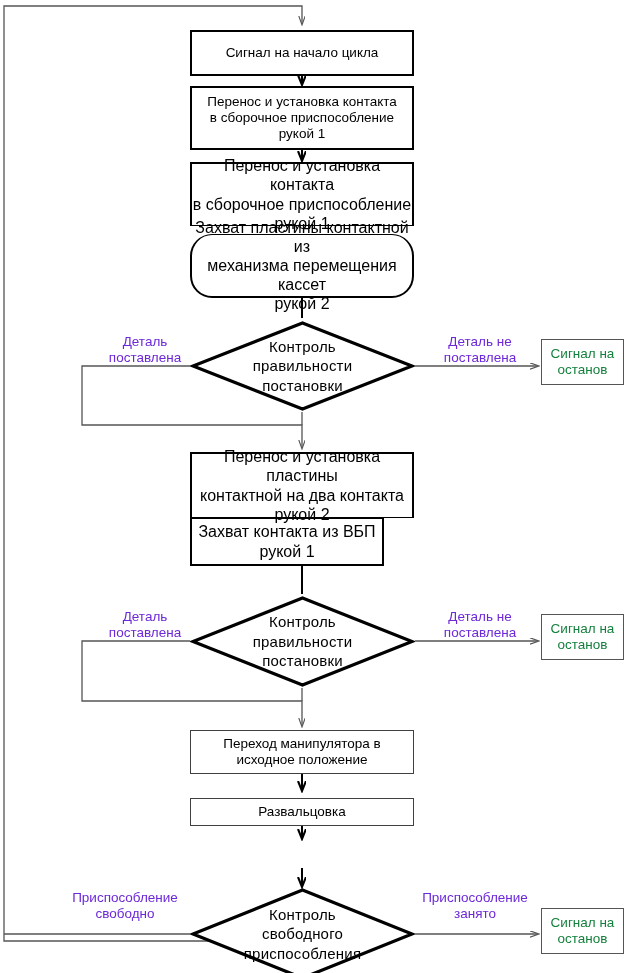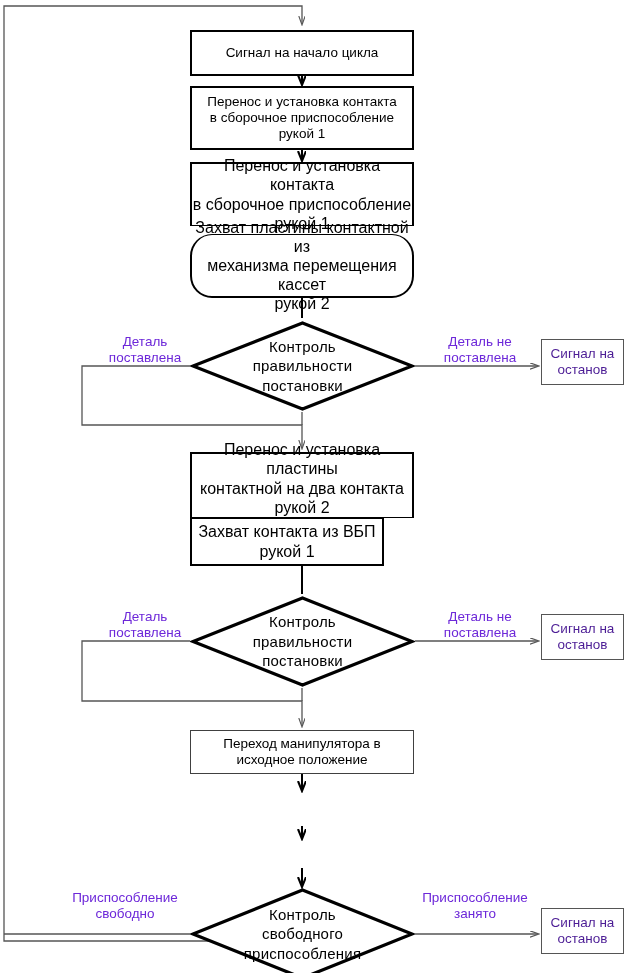--- a/index.html
+++ b/index.html
@@ -51,21 +51,21 @@
     border-bottom: 1px solid #000000;
   }
   .proc-split-bot {
     border: 2px solid #000000;
     border-top: 1px solid #000000;
   }
   .term {
     border: 1px solid #555555;
     background: #ffffff;
     font-size: 13.5px;
-    color: #4c1d95;
+    color: #15803d;
     padding: 2px 3px;
   }
   .diamond-wrap {
     position: absolute;
   }
   .diamond-wrap svg {
     position: absolute;
     left: 0;
     top: 0;
   }
@@ -208,21 +208,21 @@
     <span>Сигнал на
 останов</span>
   </div>
 
   <div class="edge-label" style="left:90px; top:334px; width:110px;">Деталь
 поставлена</div>
 
   <div class="edge-label" style="left:424px; top:334px; width:112px;">Деталь не
 поставлена</div>
 
-  <div class="node proc-split-top" style="left:190px; top:452px; width:224px; height:66px; white-space:pre-line;align-items:flex-end;">
+  <div class="node proc-split-top" style="left:190px; top:452px; width:224px; height:66px; white-space:pre-line;">
     <span>Перенос и установка пластины
 контактной на два контакта
 рукой 2</span>
   </div>
 
   <div class="node proc-split-bot" style="left:190px; top:518px; width:194px; height:48px; white-space:pre-line;">
     <span>Захват контакта из ВБП
 рукой 1</span>
   </div>
 
@@ -244,20 +244,23 @@
 поставлена</div>
 
   <div class="edge-label" style="left:424px; top:609px; width:112px;">Деталь не
 поставлена</div>
 
   <div class="node proc-thin" style="left:190px; top:730px; width:224px; height:44px; white-space:pre-line;">
     <span>Переход манипулятора в
 исходное положение</span>
   </div>
 
+  <div class="node proc-thin" style="left:190px; top:798px; width:224px; height:28px;">
+    <span>Развальцовка</span>
+  </div>
 
 
   <div class="diamond-wrap" style="left:190px; top:888px; width:225px; height:92px;">
     <svg width="225" height="92">
       <polygon points="112.5,2 222,46 112.5,90 3,46" fill="#ffffff" stroke="#000000" stroke-width="3.2"></polygon>
     </svg>
     <div class="diamond-label" style="white-space:pre-line;">Контроль
 свободного
 приспособления</div>
   </div>

